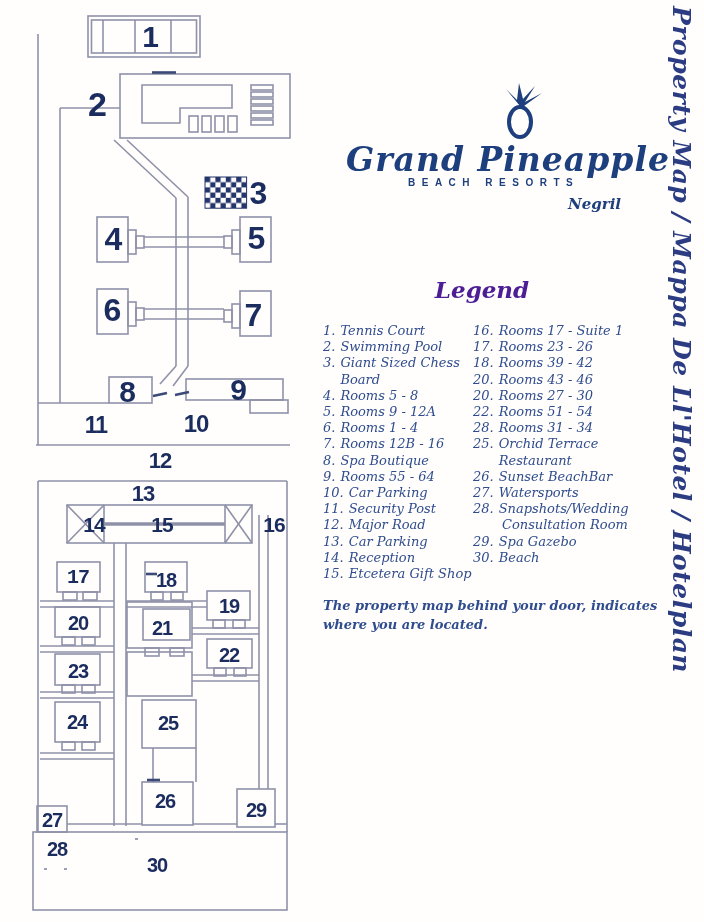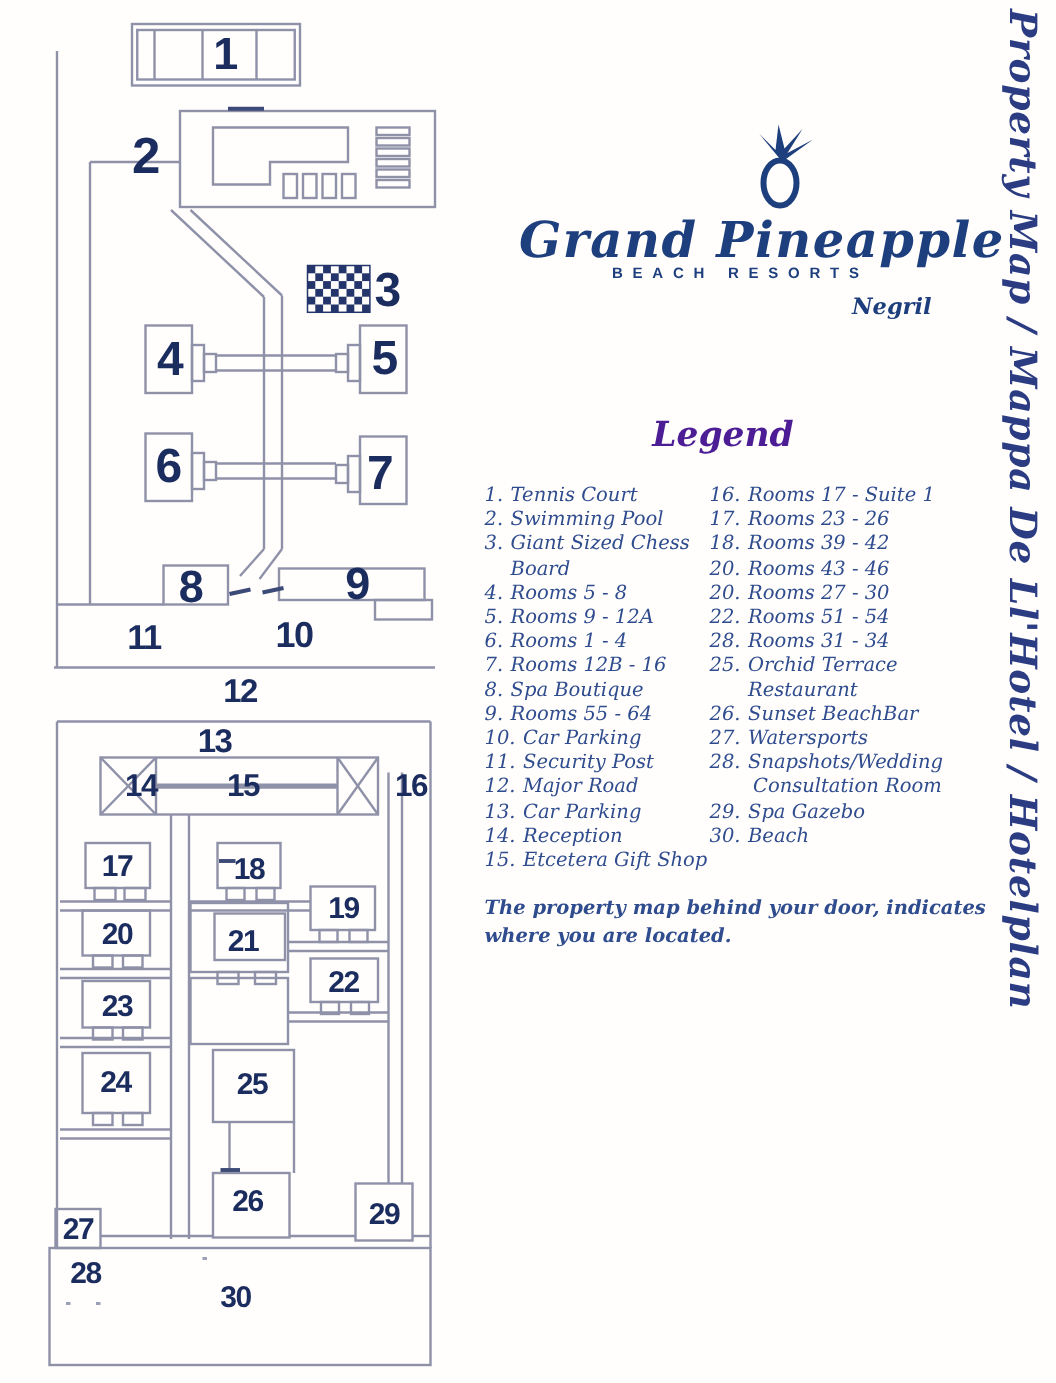--- a/index.html
+++ b/index.html
@@ -198,21 +198,21 @@
       <span class="map-num" style="left: 253px; top: 315px; font-size: 32px;">7</span>
       <span class="map-num" style="left: 127px; top: 392px; font-size: 30px;">8</span>
       <span class="map-num" style="left: 238px; top: 390px; font-size: 30px;">9</span>
       <span class="map-num" style="left: 196px; top: 424px; font-size: 24px;">10</span>
       <span class="map-num" style="left: 96px; top: 425px; font-size: 23px;">11</span>
       <span class="map-num" style="left: 160px; top: 461px; font-size: 22px;">12</span>
       <span class="map-num" style="left: 143px; top: 494px; font-size: 22px;">13</span>
       <span class="map-num" style="left: 94px; top: 524px; font-size: 21px;">14</span>
       <span class="map-num" style="left: 162px; top: 524px; font-size: 21px;">15</span>
       <span class="map-num" style="left: 238px; top: 524px; font-size: 21px; margin-left: 36px;">16</span>
-      <span class="map-num" style="left: 78px; top: 578px; font-size: 20px;">17</span>
+      <span class="map-num" style="left: 78px; top: 578px; font-size: 20px; font-family: Liberation Mono, monospace;">17</span>
       <span class="map-num" style="left: 166px; top: 580px; font-size: 20px;">18</span>
       <span class="map-num" style="left: 229px; top: 606px; font-size: 20px;">19</span>
       <span class="map-num" style="left: 78px; top: 623px; font-size: 20px;">20</span>
       <span class="map-num" style="left: 162px; top: 628px; font-size: 20px;">21</span>
       <span class="map-num" style="left: 229px; top: 655px; font-size: 20px;">22</span>
       <span class="map-num" style="left: 78px; top: 671px; font-size: 20px;">23</span>
       <span class="map-num" style="left: 77px; top: 722px; font-size: 20px;">24</span>
       <span class="map-num" style="left: 168px; top: 723px; font-size: 20px;">25</span>
       <span class="map-num" style="left: 165px; top: 801px; font-size: 20px;">26</span>
       <span class="map-num" style="left: 52px; top: 820px; font-size: 20px;">27</span>

